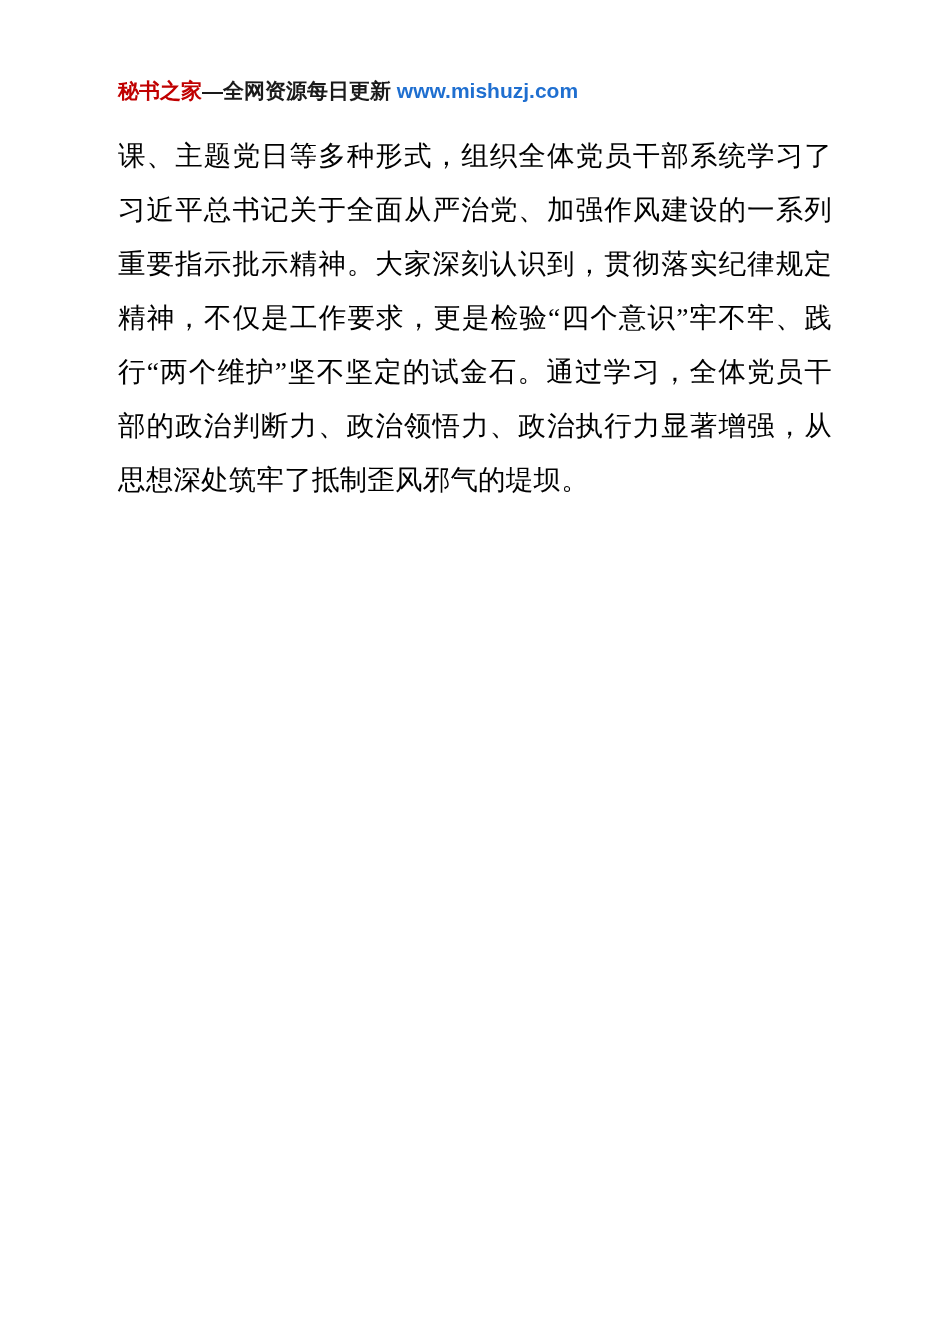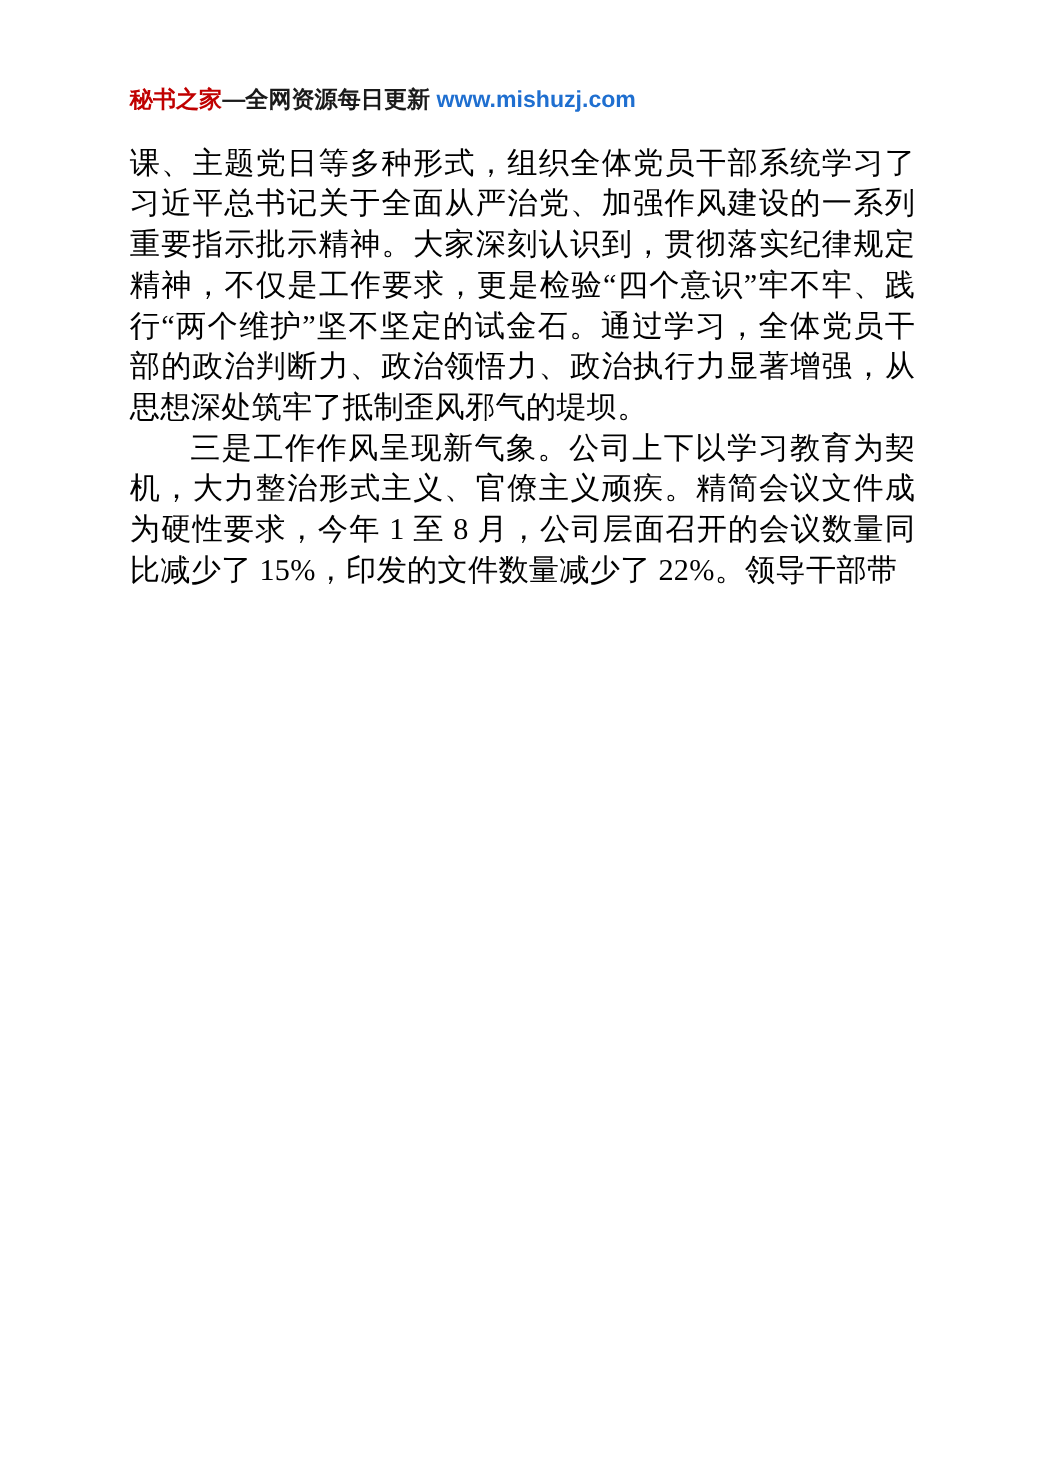--- a/index.html
+++ b/index.html
@@ -38,21 +38,21 @@
   }
   .header .site {
     color: #1f6fd0;
   }
   .content {
     margin-top: 26px;
   }
   .content p {
     margin: 0 0 0 0;
     font-size: 27.5px;
-    line-height: 37px;
+    line-height: 54px;
     text-align: justify;
     text-justify: inter-ideograph;
     letter-spacing: 0.2px;
     font-family: "Liberation Serif", "DejaVu Serif", serif;
   }
   .content p.indent {
     text-indent: 2em;
   }
   .content p + p {
     margin-top: 0px;
@@ -62,16 +62,15 @@
 <body>
 
 <div class="page">
 
   <div class="header">
     <span class="brand">秘书之家</span><span class="tagline">—全网资源每日更新 </span><span class="site">www.mishuzj.com</span>
   </div>
 
   <div class="content">
     <p>课、主题党日等多种形式，组织全体党员干部系统学习了习近平总书记关于全面从严治党、加强作风建设的一系列重要指示批示精神。大家深刻认识到，贯彻落实纪律规定精神，不仅是工作要求，更是检验“四个意识”牢不牢、践行“两个维护”坚不坚定的试金石。通过学习，全体党员干部的政治判断力、政治领悟力、政治执行力显著增强，从思想深处筑牢了抵制歪风邪气的堤坝。</p>
-    <p class="indent">三是工作作风呈现新气象。公司上下以学习教育为契机，大力整治形式主义、官僚主义顽疾。精简会议文件成为硬性要求，今年 1 至 8 月，公司层面召开的会议数量同比减少了 15%，印发的文件数量减少了 22%。领导干部带</p>
   </div>
 
 </div>
 
 </body></html>

